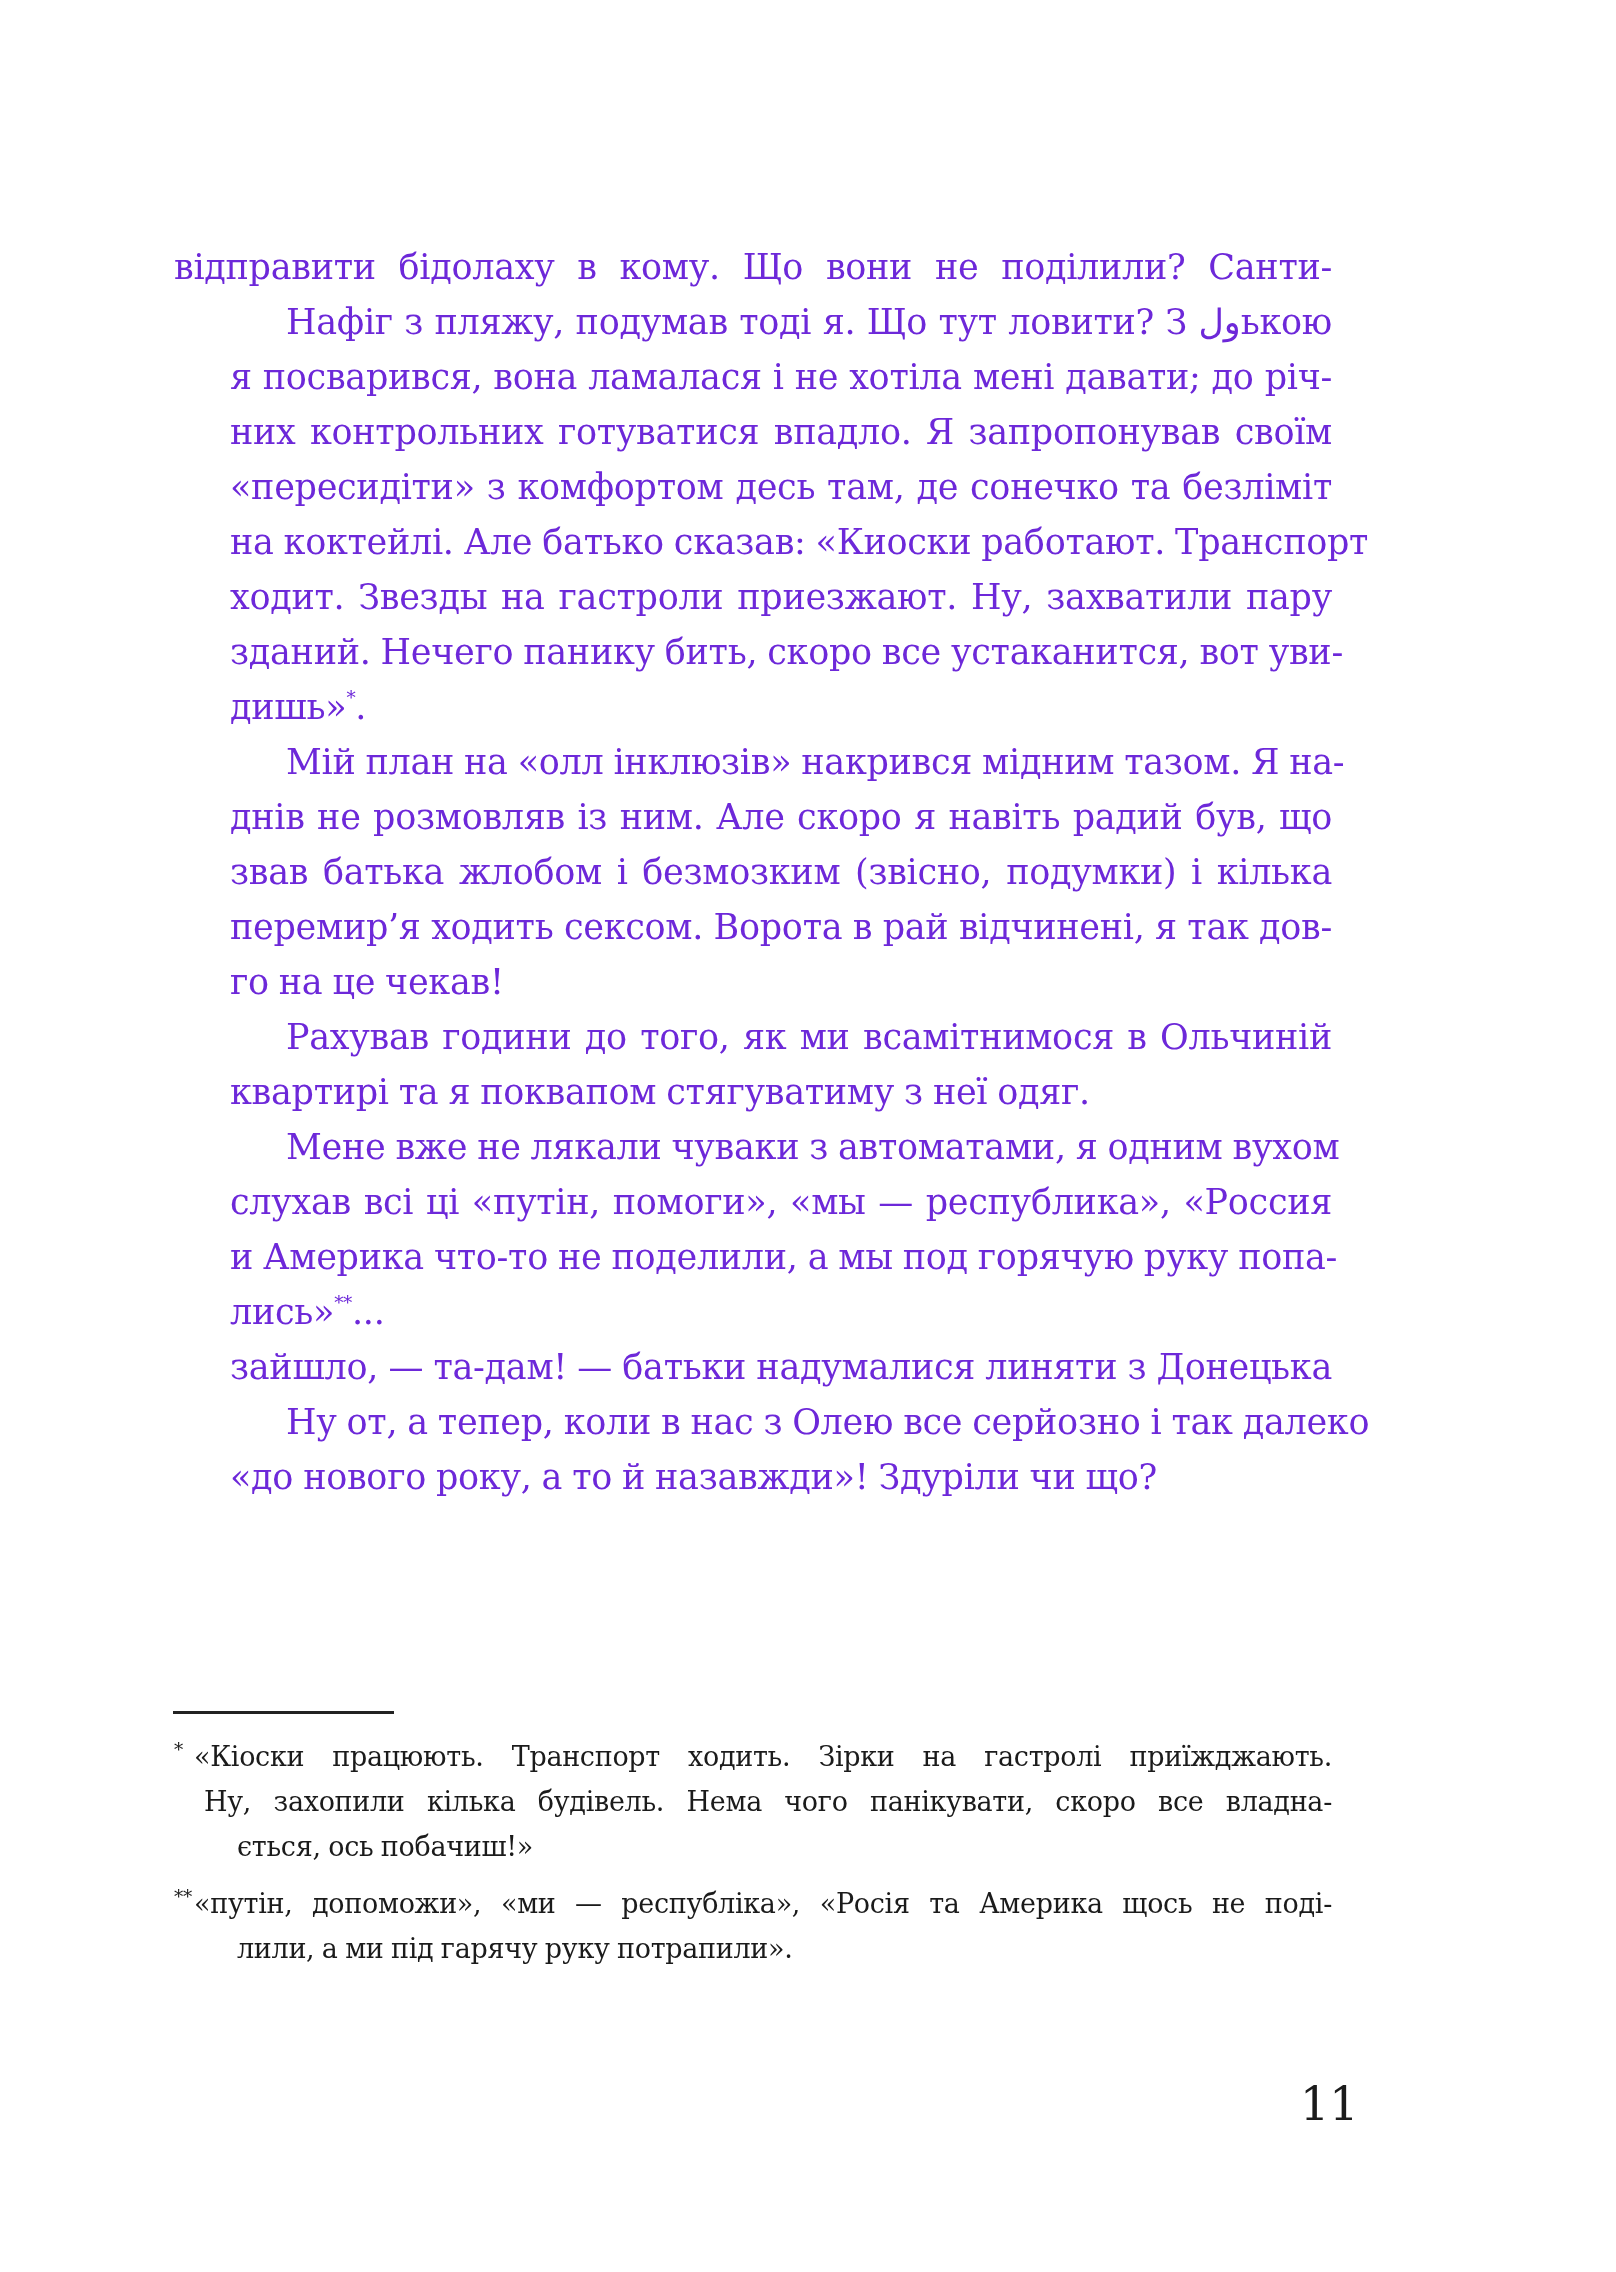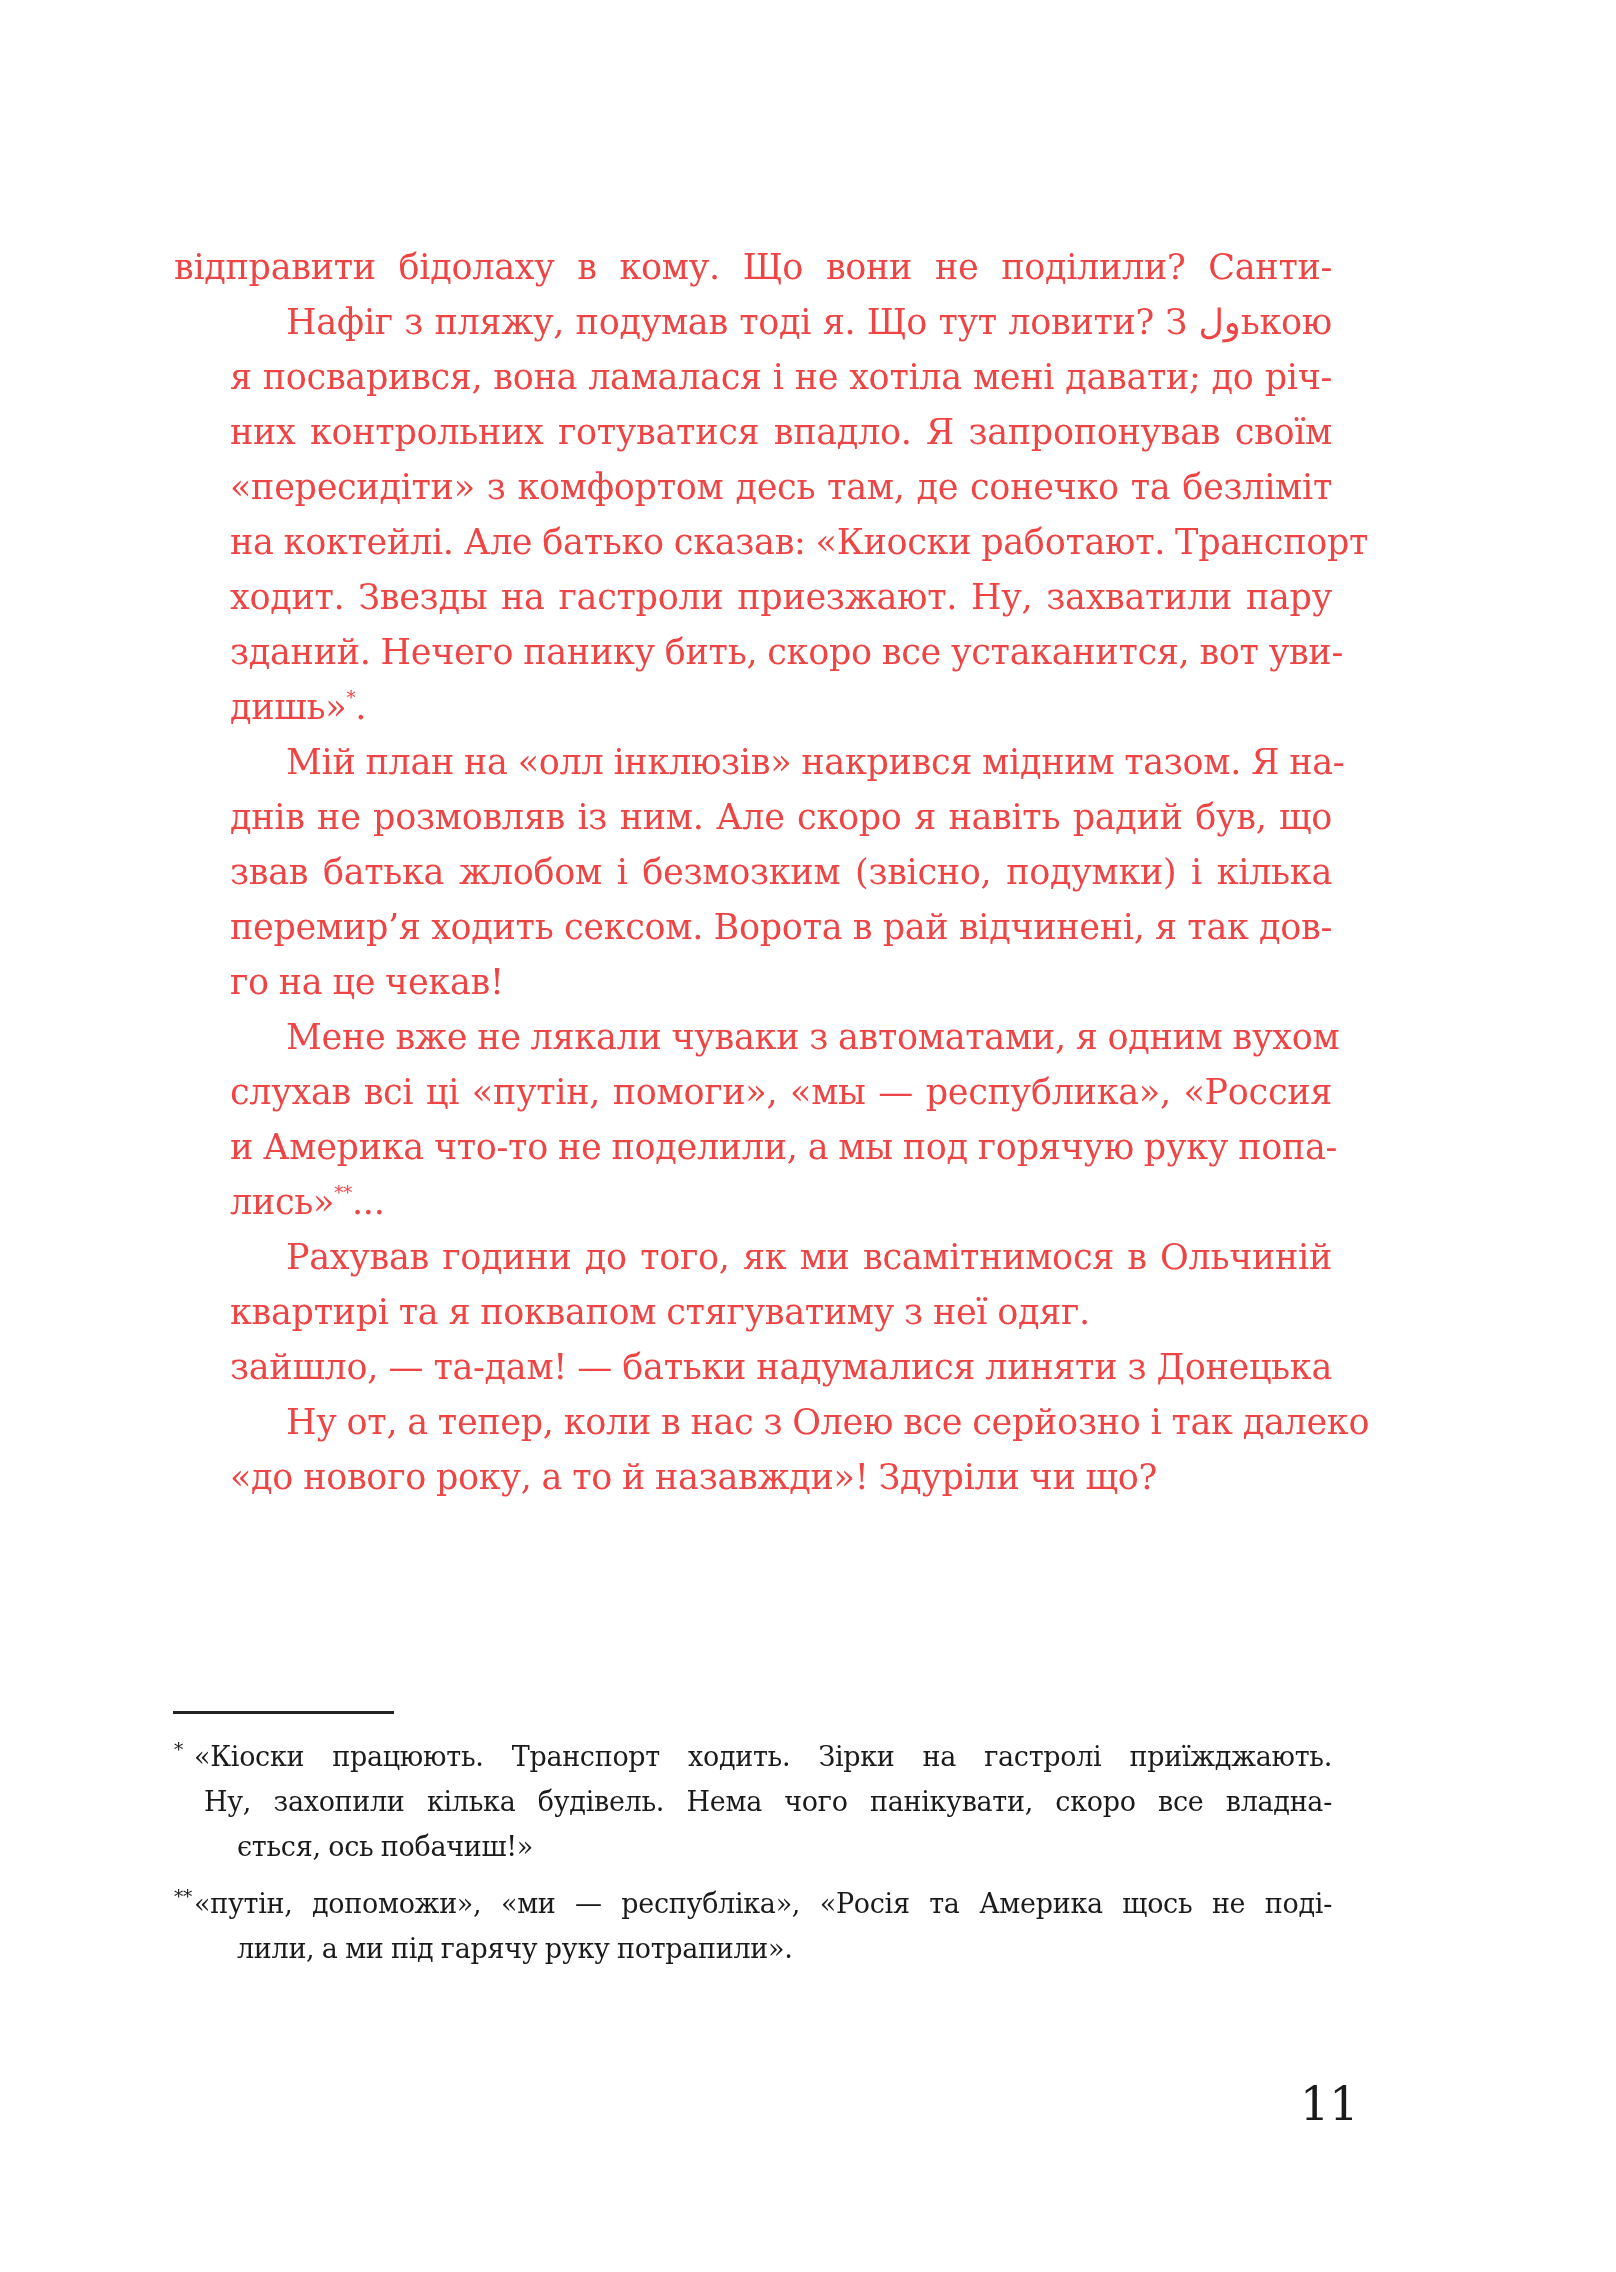--- a/index.html
+++ b/index.html
@@ -1,21 +1,21 @@
 <!DOCTYPE html>
 <html style="font-size:13.5px"><head>
 <meta charset="utf-8">
 <style>
   html, body { margin: 0; padding: 0; background: #ffffff; }
   body { width: 1616px; height: 2273px; position: relative; overflow: hidden; }
   .page { position: absolute; left: 0; top: 0; width: 1616px; height: 2273px; background: #ffffff; }
   .body-text {
     position: absolute; left: 174px; top: 240px; width: 1158px;
     font-family: "DejaVu Serif", "Liberation Serif", serif;
-    font-size: 35px; line-height: 55px; color: #ef4444;
+    font-size: 35px; line-height: 55px; color: #6d28d9;
     text-align: justify; hyphens: manual; letter-spacing: -0.3px; word-spacing: -0.8px;
   }
   .body-text p { margin: 0; text-indent: 56px; text-align-last: left; }
   .body-text p.first { text-indent: 0; }
   .line { display: block; text-align: justify; text-align-last: justify; white-space: nowrap; }
   .line.last { text-align-last: left; }
   .fnref { font-size: 18.5px; vertical-align: 15px; line-height: 0; }
   .rule { position: absolute; left: 173px; top: 1711px; width: 221px; height: 2.5px; background: #222; }
   .footnotes {
     position: absolute; left: 174px; top: 1734px; width: 1158px;
@@ -57,29 +57,29 @@
 
     <p>
       <span class="line" style="padding-left:56px">Мій план на «олл інклюзів» накрився мідним тазом. Я на-</span>
       <span class="line">днів не розмовляв із ним. Але скоро я навіть радий був, що</span>
       <span class="line">звав батька жлобом і безмозким (звісно, подумки) і кілька</span>
       <span class="line">перемир’я ходить сексом. Ворота в рай відчинені, я так дов-</span>
       <span class="line last">го на це чекав!</span>
     </p>
 
     <p>
+      <span class="line" style="padding-left:56px">Рахував години до того, як ми всамітнимося в Ольчиній</span>
+      <span class="line last">квартирі та я поквапом стягуватиму з неї одяг.</span>
+    </p>
+
+    <p>
       <span class="line" style="padding-left:56px">Мене вже не лякали чуваки з автоматами, я одним вухом</span>
       <span class="line">слухав всі ці «путін, помоги», «мы — республика», «Россия</span>
       <span class="line">и Америка что-то не поделили, а мы под горячую руку попа-</span>
       <span class="line last"><span>лись»</span><sup class="fnref">**</sup><span>...</span></span>
-    </p>
-
-    <p>
-      <span class="line" style="padding-left:56px">Рахував години до того, як ми всамітнимося в Ольчиній</span>
-      <span class="line last">квартирі та я поквапом стягуватиму з неї одяг.</span>
     </p>
 
     <p>
       <span class="line">зайшло, — та-дам! — батьки надумалися линяти з Донецька</span>
       <span class="line" style="padding-left:56px">Ну от, а тепер, коли в нас з Олею все серйозно і так далеко</span>
       <span class="line last">«до нового року, а то й назавжди»! Здуріли чи що?</span>
     </p>
 
   </div>
 

